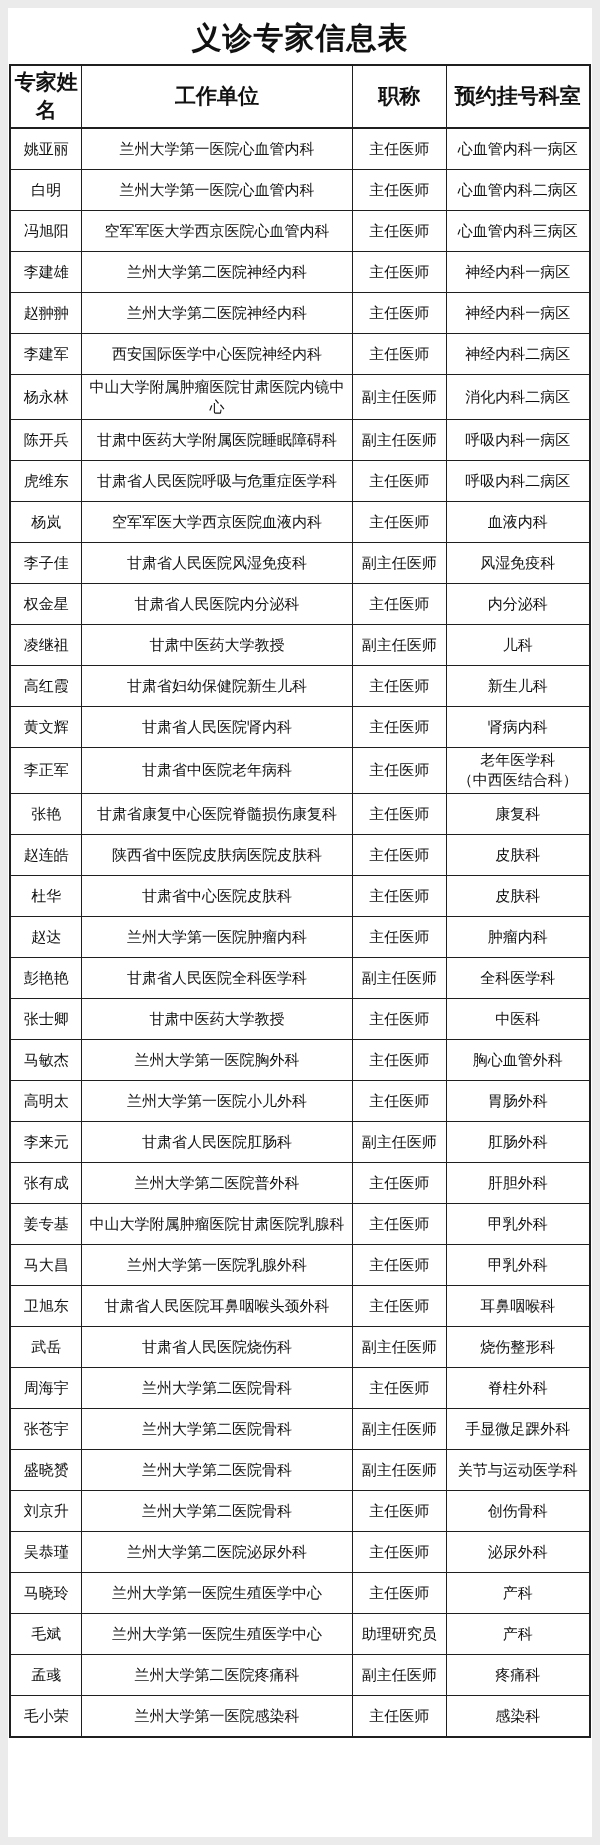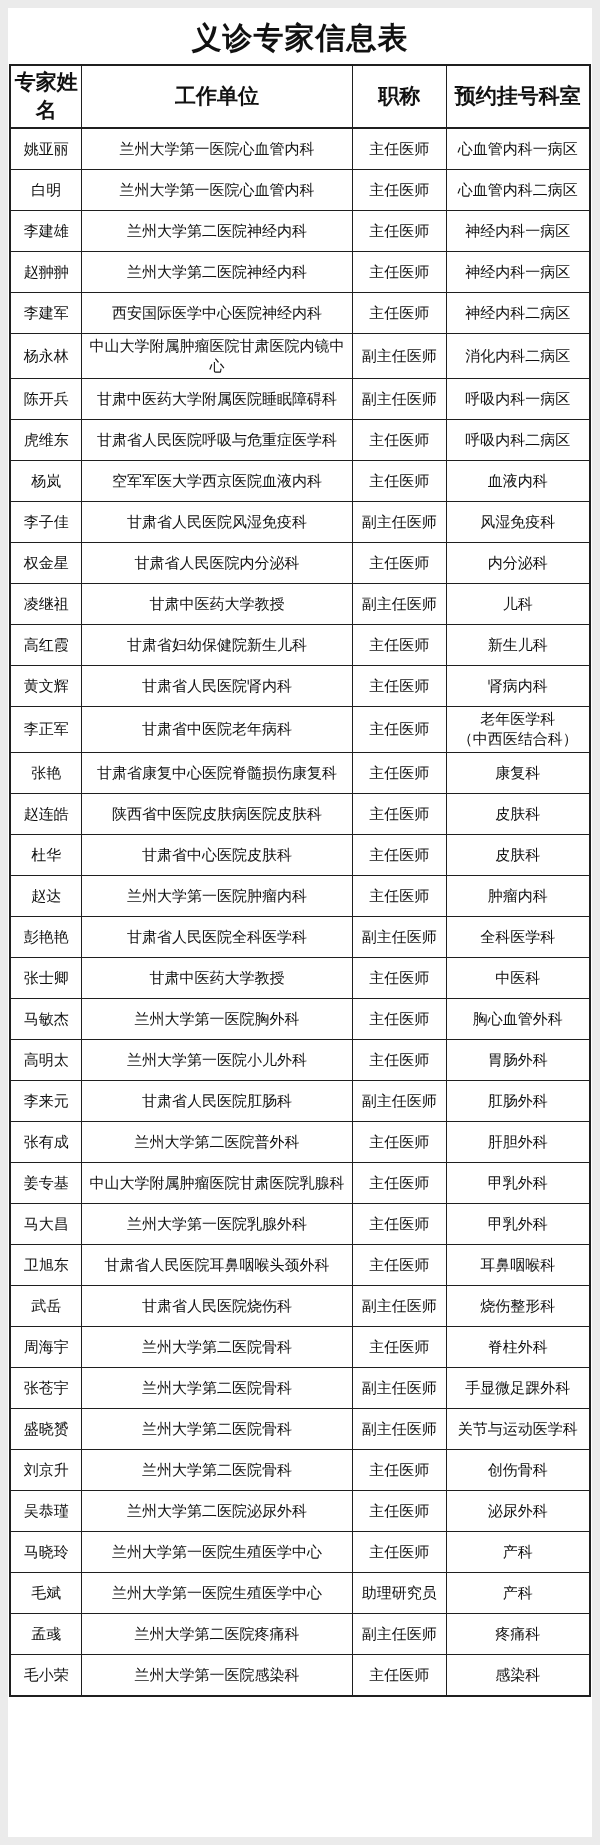--- a/index.html
+++ b/index.html
@@ -81,20 +81,26 @@
     <td data-field="title">主任医师</td>
     <td data-field="dept">心血管内科一病区</td>
   </tr>
         <tr>
     <td data-field="name">白明</td>
     <td data-field="org">兰州大学第一医院心血管内科</td>
     <td data-field="title">主任医师</td>
     <td data-field="dept">心血管内科二病区</td>
   </tr>
         <tr>
+    <td data-field="name">冯旭阳</td>
+    <td data-field="org">空军军医大学西京医院心血管内科</td>
+    <td data-field="title">主任医师</td>
+    <td data-field="dept">心血管内科三病区</td>
+  </tr>
+        <tr>
     <td data-field="name">李建雄</td>
     <td data-field="org">兰州大学第二医院神经内科</td>
     <td data-field="title">主任医师</td>
     <td data-field="dept">神经内科一病区</td>
   </tr>
         <tr>
     <td data-field="name">赵翀翀</td>
     <td data-field="org">兰州大学第二医院神经内科</td>
     <td data-field="title">主任医师</td>
     <td data-field="dept">神经内科一病区</td>

